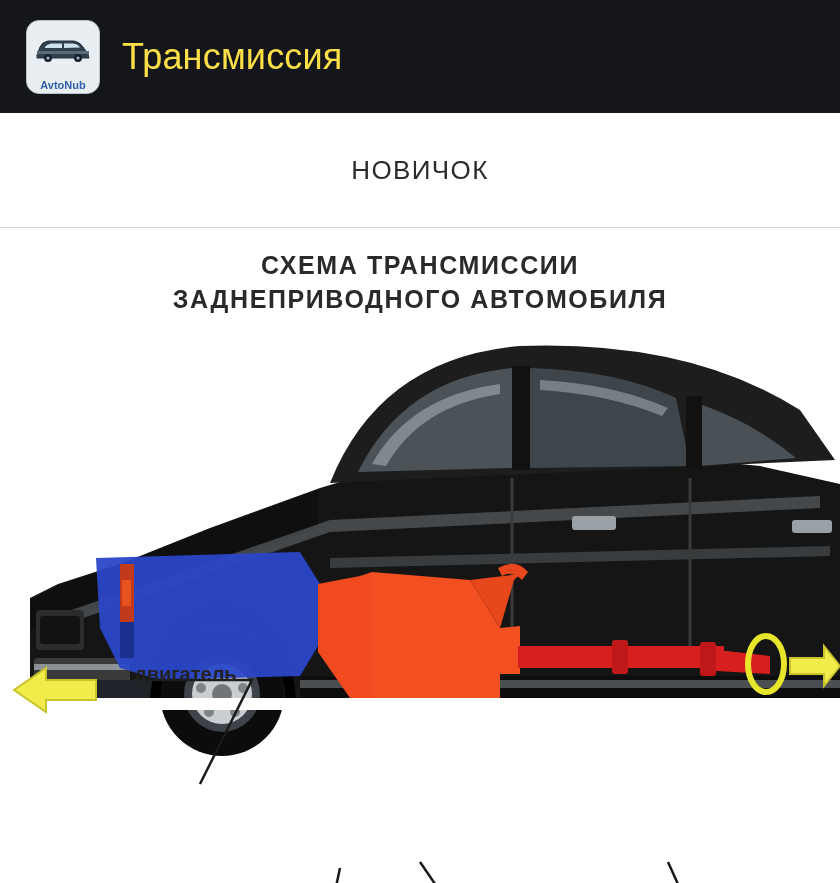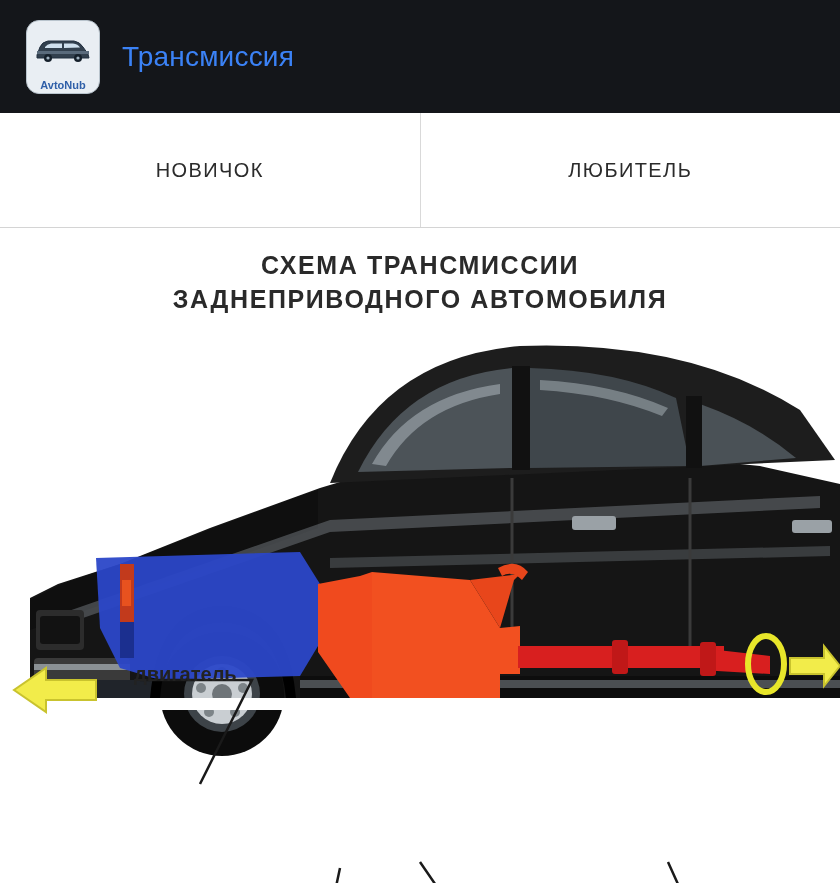--- a/index.html
+++ b/index.html
@@ -54,41 +54,41 @@
     right: 0;
     bottom: 2px;
     text-align: center;
     font-size: 11px;
     font-weight: bold;
     color: #2f5fa8;
     letter-spacing: 0px;
     font-family: "Liberation Sans", sans-serif;
   }
   .appbar-title {
-    color: #3b82f6;
-    font-size: 28px;
+    color: #fde047;
+    font-size: 36px;
     font-weight: normal;
     margin-left: 22px;
     letter-spacing: 0.2px;
     white-space: nowrap;
   }
 
   
   .tabbar {
     display: flex;
     height: 114px;
     background: #f2f2f2;
     border-bottom: 1px solid #d4d4d4;
   }
   .tab {
     flex: 1 1 0;
     display: flex;
     align-items: center;
     justify-content: center;
-    font-size: 20px;
+    font-size: 26px;
     letter-spacing: 1.4px;
     color: #3c3c3c;
     background: #ebebeb;
     border-right: 1px solid #d9d9d9;
     box-sizing: border-box;
     user-select: none;
   }
   .tab:last-child { border-right: none; }
   .tab.active {
     background: #ffffff;
@@ -153,21 +153,20 @@
         <circle cx="15" cy="25" r="1.6" fill="#9eb0bf"></circle>
         <circle cx="45" cy="25" r="1.6" fill="#9eb0bf"></circle>
       </svg>
       <div class="brand">AvtoNub</div>
     </div>
     <div class="appbar-title">Трансмиссия</div>
   </div>
 
   <div class="tabbar">
     <div class="tab active">НОВИЧОК</div>
-    <div class="tab active">ЛЮБИТЕЛЬ</div>
   </div>
 
   <div class="content">
 
     <div class="diagram">
       <svg width="840" height="656" viewBox="0 0 840 656">
 
         <rect x="0" y="0" width="840" height="656" fill="#ffffff"></rect>
 
         <path d="M30,370 L58,356 L120,336 L210,300 L320,260 L400,236 L520,224 L640,226 L760,238 L840,256

